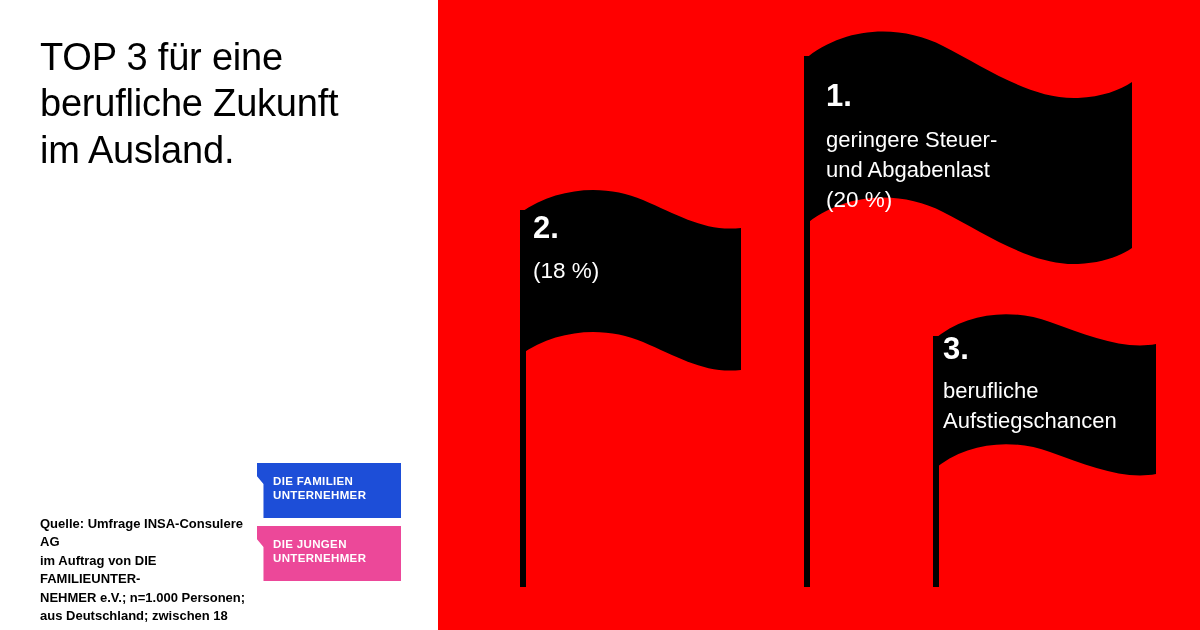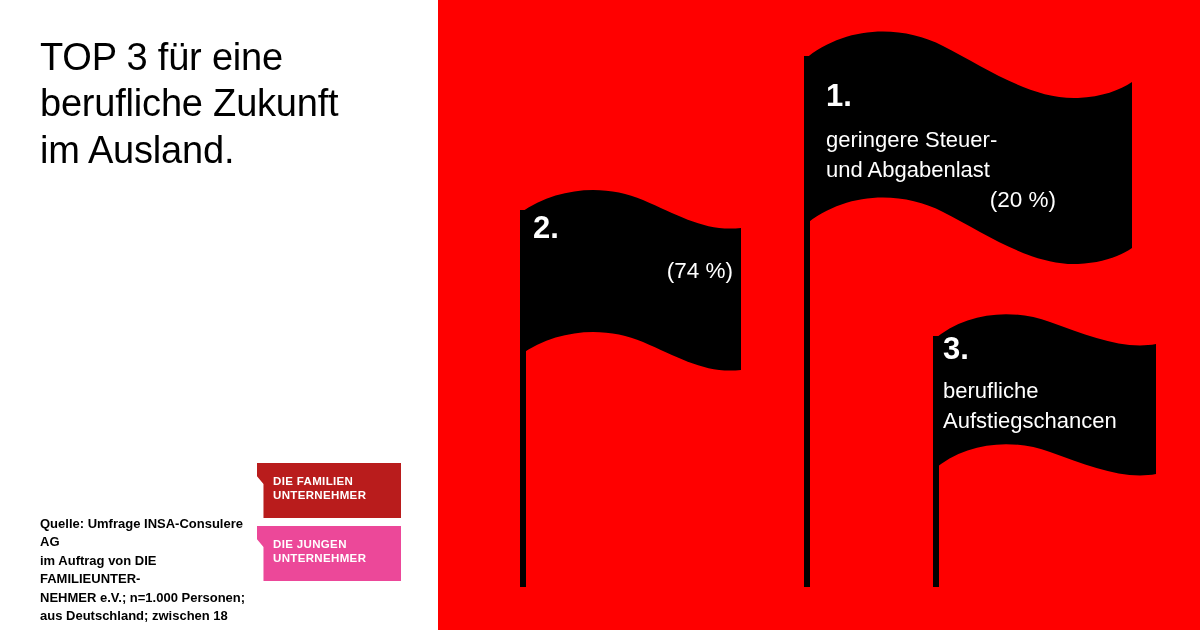--- a/index.html
+++ b/index.html
@@ -70,21 +70,21 @@
     line-height: 1.22;
     letter-spacing: 0.35px;
     white-space: pre-line;
     box-sizing: border-box;
     padding: 11px 0 0 16px;
     -webkit-clip-path: polygon(0% 0%, 100% 0%, 100% 100%, 4.5% 100%, 4.5% 38%, 0% 24%);
     clip-path: polygon(0% 0%, 100% 0%, 100% 100%, 4.5% 100%, 4.5% 38%, 0% 24%);
   }
   #logo-familien {
     top: 0;
-    background: #b91c1c;
+    background: #1d4ed8;
   }
   #logo-jungen {
     top: 63px;
     background: #ec4899;
   }
 
   
   #red-panel {
     position: absolute;
     left: 438px;
@@ -119,21 +119,20 @@
     font-weight: 400;
     line-height: 1.36;
     display: block;
     white-space: pre-line;
   }
   .flag-pct {
     font-size: 22.5px;
     font-weight: 400;
     line-height: 1.36;
     display: block;
-    text-align: right;
   }
 
   
   #flag1-text { left: 388px; top: 80px; width: 230px; }
   #flag1-text .flag-rank { margin-bottom: 14px; }
   
   #flag2-text { left: 95px; top: 212px; width: 200px; }
   #flag2-text .flag-rank { margin-bottom: 13px; }
   
   #flag3-text { left: 505px; top: 333px; width: 215px; }
@@ -202,21 +201,21 @@
 
     <div class="flag-text" id="flag1-text">
       <span class="flag-rank">1.</span>
       <span class="flag-lines">geringere Steuer-
 und Abgabenlast</span>
       <span class="flag-pct">(20 %)</span>
     </div>
 
     <div class="flag-text" id="flag2-text">
       <span class="flag-rank">2.</span>
-      <span class="flag-pct">(74 %)</span>
+      <span class="flag-pct">(18 %)</span>
     </div>
 
     <div class="flag-text" id="flag3-text">
       <span class="flag-rank">3.</span>
       <span class="flag-lines">berufliche
 Aufstiegschancen</span>
     </div>
 
   </div>
 </div>

